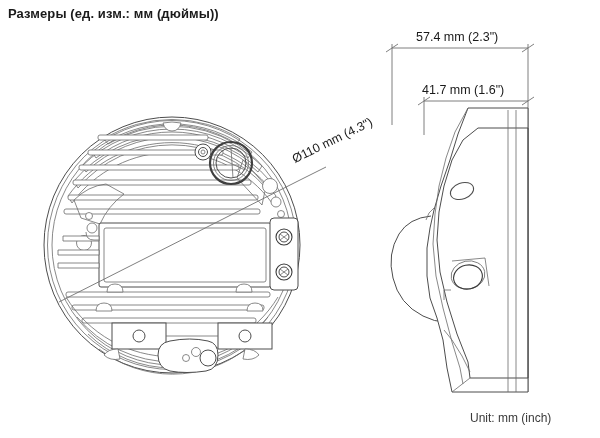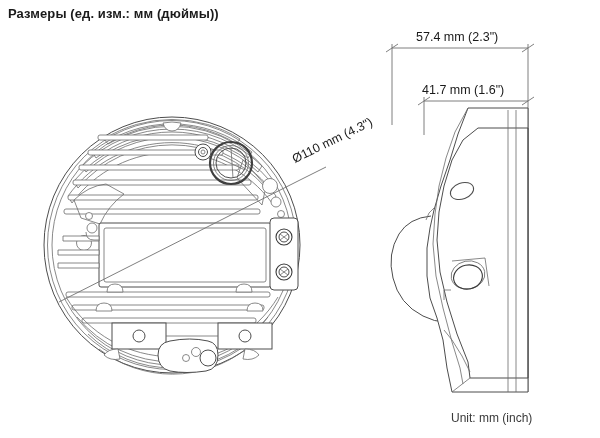--- a/index.html
+++ b/index.html
@@ -26,21 +26,21 @@
     left: 8px;
     top: 6px;
     font-size: 13px;
     font-weight: bold;
     letter-spacing: 0.1px;
     color: #1a1a1a;
     white-space: nowrap;
   }
   .unit-note {
     position: absolute;
-    left: 451px;
+    left: 470px;
     top: 411px;
     font-size: 12px;
     color: #3a3a3a;
     white-space: nowrap;
   }
   .dim-label {
     position: absolute;
     font-size: 12.5px;
     color: #1a1a1a;
     white-space: nowrap;

